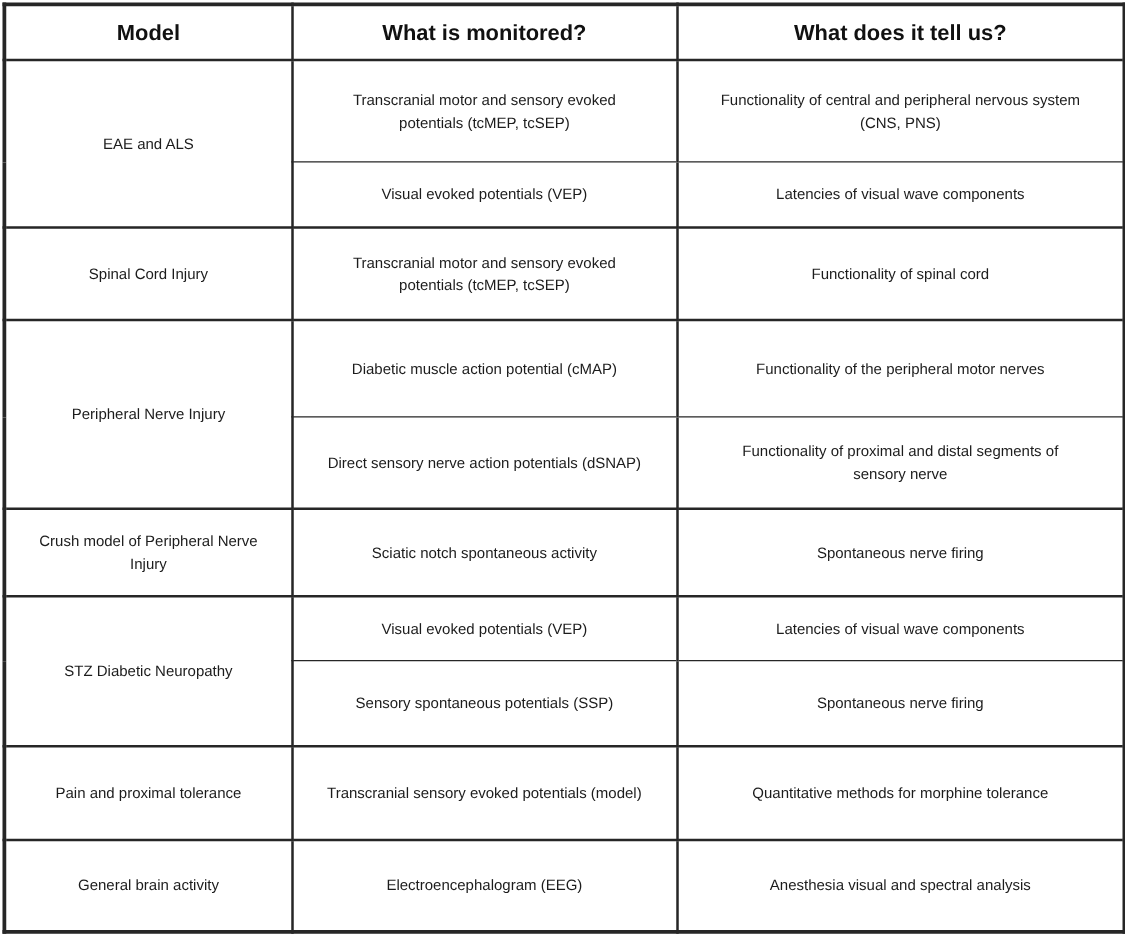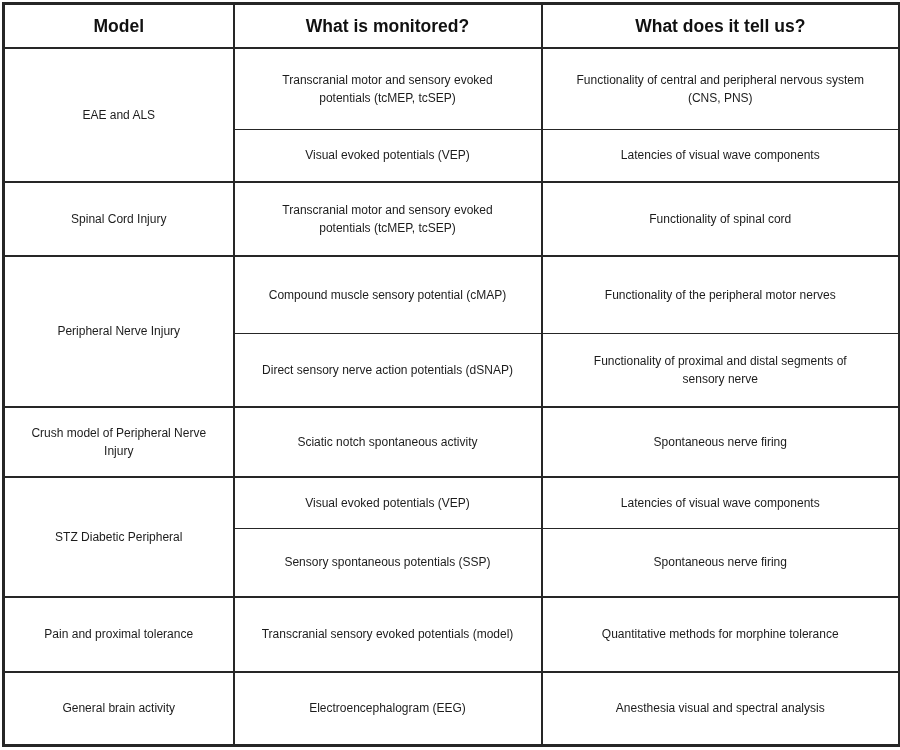--- a/index.html
+++ b/index.html
@@ -87,36 +87,36 @@
       </tr>
 
       <tr class="h74">
         <td class="colh">Spinal Cord Injury</td>
         <td class="colm">Transcranial motor and sensory evoked potentials (tcMEP, tcSEP)</td>
         <td class="colt">Functionality of spinal cord</td>
       </tr>
 
       <tr class="h78">
         <td class="colh" rowspan="2">Peripheral Nerve Injury</td>
-        <td class="colm thinb">Compound muscle sensory potential (cMAP)</td>
+        <td class="colm thinb">Diabetic muscle action potential (cMAP)</td>
         <td class="colt thinb">Functionality of the peripheral motor nerves</td>
       </tr>
       <tr class="h73">
         <td class="colm thint">Direct sensory nerve action potentials (dSNAP)</td>
         <td class="colt thint">Functionality of proximal and distal segments of sensory nerve</td>
       </tr>
 
       <tr class="h70">
         <td class="colh">Crush model of Peripheral Nerve Injury</td>
         <td class="colm">Sciatic notch spontaneous activity</td>
         <td class="colt">Spontaneous nerve firing</td>
       </tr>
 
       <tr class="h52">
-        <td class="colh" rowspan="2">STZ Diabetic Peripheral</td>
+        <td class="colh" rowspan="2">STZ Diabetic Neuropathy</td>
         <td class="colm thinb">Visual evoked potentials (VEP)</td>
         <td class="colt thinb">Latencies of visual wave components</td>
       </tr>
       <tr class="h68">
         <td class="colm thint">Sensory spontaneous potentials (SSP)</td>
         <td class="colt thint">Spontaneous nerve firing</td>
       </tr>
 
       <tr class="h75">
         <td class="colh">Pain and proximal tolerance</td>

